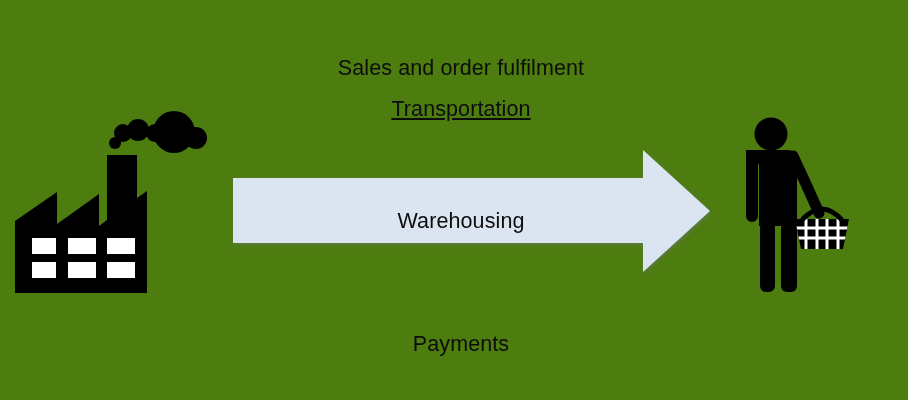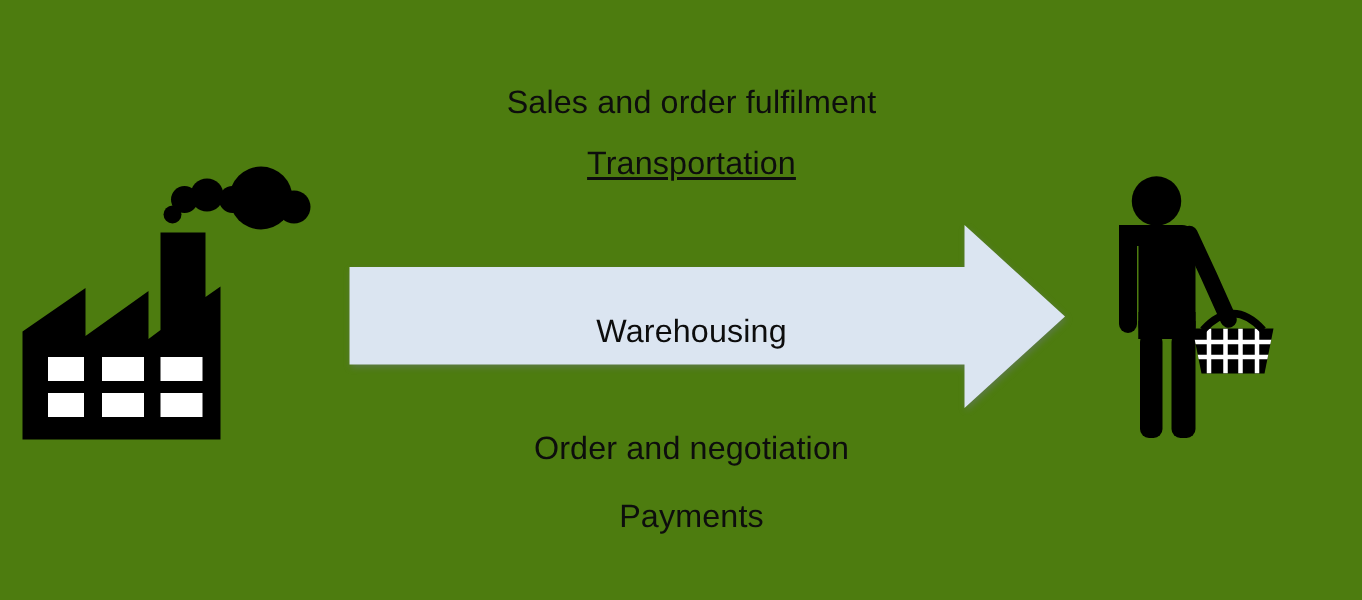--- a/index.html
+++ b/index.html
@@ -90,16 +90,15 @@
       <line x1="92" y1="106" x2="92" y2="142"></line>
       <line x1="103" y1="106" x2="103" y2="142"></line>
     </g>
     <path d="M67 110 Q87 88 107 110" fill="none" stroke="#000000" stroke-width="5"></path>
     <path d="M58 46 L71 74 L84 103" fill="none" stroke="#000000" stroke-width="11" stroke-linecap="round" stroke-linejoin="round"></path>
   </svg>
 
   <div class="flow-label fl-0">Sales and order fulfilment</div>
   <div class="flow-label fl-1">Transportation</div>
   <div class="flow-label fl-2">Warehousing</div>
-  <div class="flow-label fl-4">Order and negotiation</div>
   <div class="flow-label fl-5">Payments</div>
 
 </div>
 
 </body></html>

